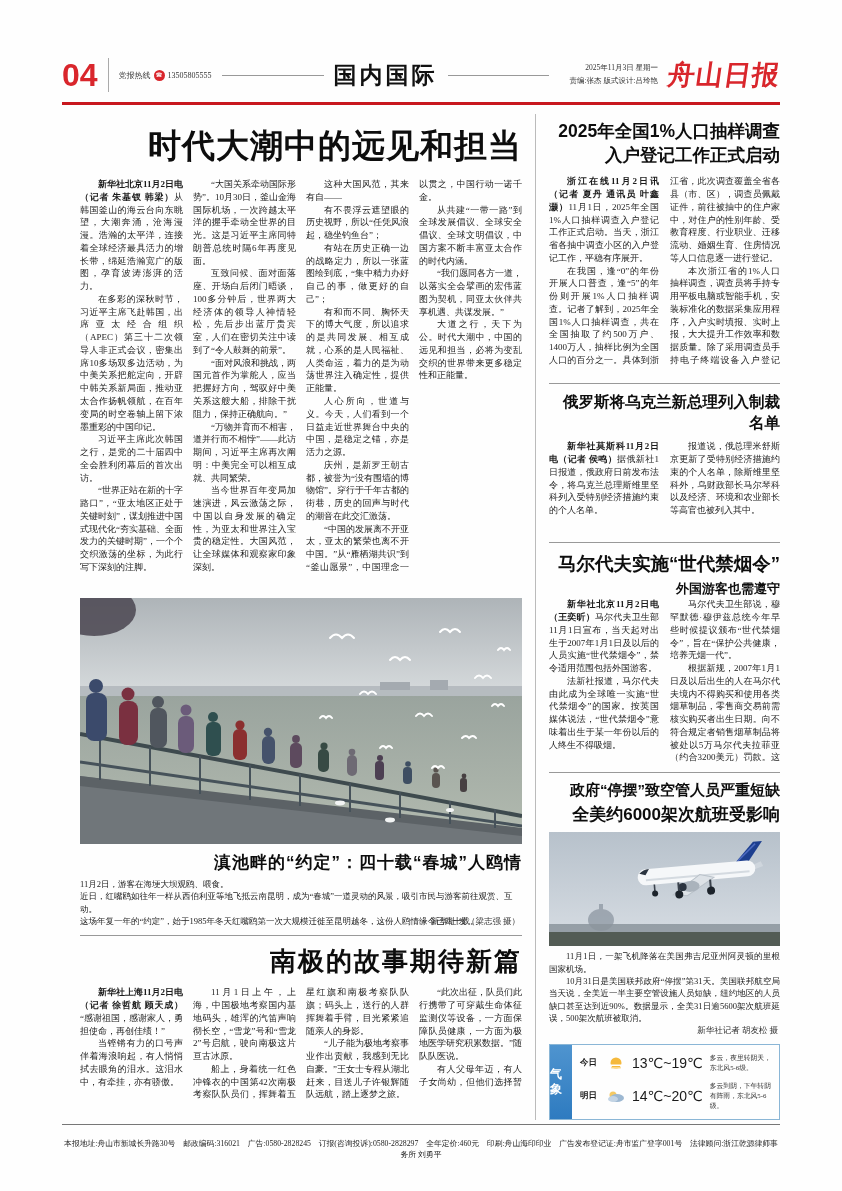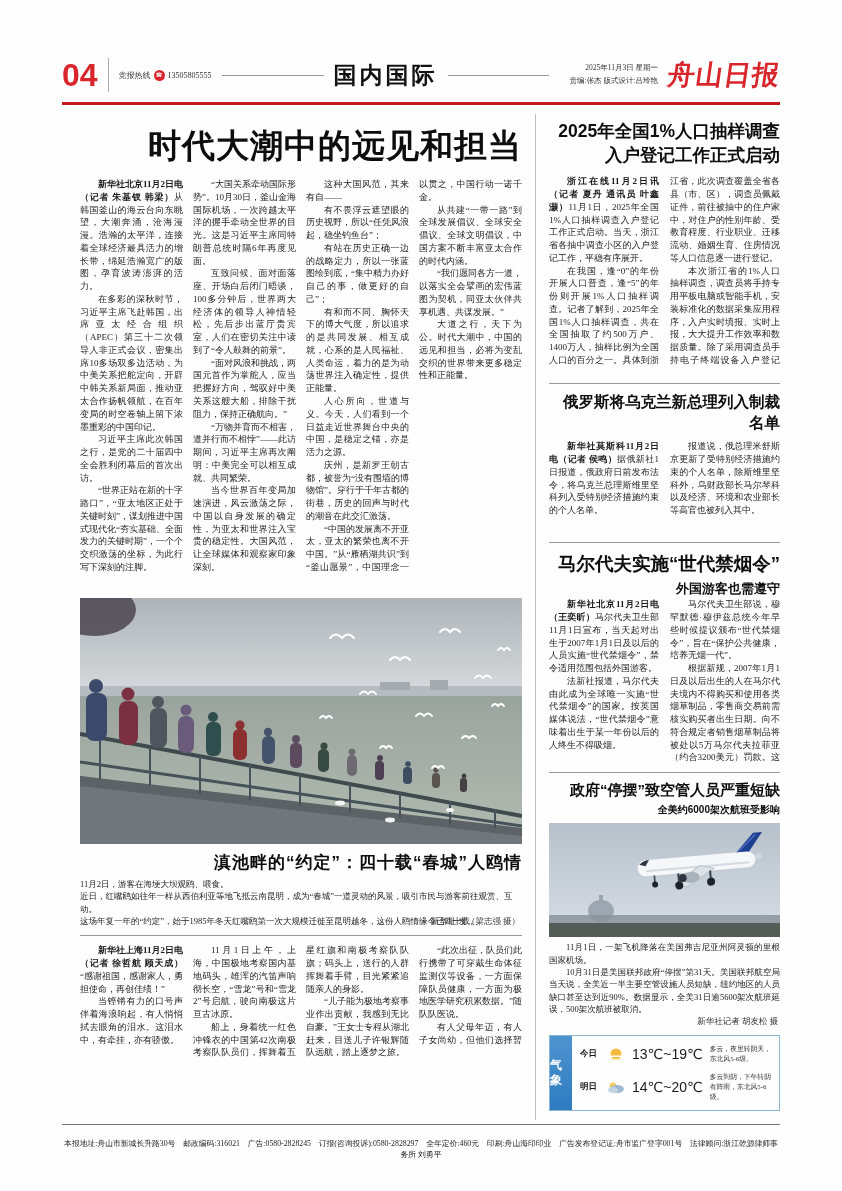--- a/index.html
+++ b/index.html
@@ -44,21 +44,21 @@
   .ant-body{height:124px;margin-top:7px;}
   
   .census-head{font-size:17.5px;line-height:1.35;margin-top:8px;}
   .census-body{height:200px;margin-top:8px;}
   .russia-head{font-size:15.5px;margin-top:2px;}
   .russia-body{height:94px;margin-top:6px;}
   .mal-head{font-size:18.5px;margin-top:2px;}
   .mal-sub{font-size:13px;margin-top:4px;}
   .mal-body{height:166px;margin-top:0;}
   .shut-head{font-size:15px;margin-top:2px;}
-  .shut-sub{font-size:10px;font-weight:bold;margin-top:3px;}
+  .shut-sub{font-size:17px;font-weight:bold;margin-top:3px;}
   .photo-plane{margin-top:6px;width:100%;height:114px;overflow:hidden;background:#c3cbd2;}
   .plane-cap{position:relative;margin-top:4px;font-size:8.5px;line-height:1.45;color:#222;padding-bottom:12px;}
   .plane-cap p{margin:0;text-indent:2em;text-align:justify;}
   
   .weather{margin-top:8px;border:1px solid #8ab6d6;display:flex;height:74px;}
   .weather-tab{width:22px;background:linear-gradient(180deg,#4f94cf,#2e7bc0);color:#fff;display:flex;
                flex-direction:column;align-items:center;justify-content:center;font-size:12px;font-weight:bold;
                font-family:"Liberation Sans","DejaVu Sans",sans-serif;line-height:1.3;}
   .weather-rows{flex:1;display:flex;flex-direction:column;justify-content:space-around;padding:4px 8px;}
   .w-row{display:flex;align-items:center;gap:7px;}
@@ -244,20 +244,21 @@
         <div>
             <p>11月2日，游客在海埂大坝观鸥、喂食。</p>
             <p>近日，红嘴鸥如往年一样从西伯利亚等地飞抵云南昆明，成为“春城”一道灵动的风景，吸引市民与游客前往观赏、互动。</p>
             <p>这场年复一年的“约定”，始于1985年冬天红嘴鸥第一次大规模迁徙至昆明越冬，这份人鸥情缘今已四十载。</p>
           </div>
         <span class="cap-credit">新华社 发（梁志强 摄）</span>
       </div>
 
       <hr class="hr">
 
+      <h2 class="ant-headline">南极的故事期待新篇</h2>
       <div class="body-text cols4 ant-body">
           <p><b>新华社上海11月2日电（记者 徐哲航 顾天成）</b>“感谢祖国，感谢家人，勇担使命，再创佳绩！”</p>
           <p>当铿锵有力的口号声伴着海浪响起，有人悄悄拭去眼角的泪水。这泪水中，有牵挂，亦有骄傲。</p>
           <p>11月1日上午，上海，中国极地考察国内基地码头，雄浑的汽笛声响彻长空，“雪龙”号和“雪龙2”号启航，驶向南极这片亘古冰原。</p>
           <p>船上，身着统一红色冲锋衣的中国第42次南极考察队队员们，挥舞着五星红旗和南极考察队队旗；码头上，送行的人群挥舞着手臂，目光紧紧追随亲人的身影。</p>
           <p>“儿子能为极地考察事业作出贡献，我感到无比自豪。”王女士专程从湖北赶来，目送儿子许银辉随队远航，踏上逐梦之旅。</p>
           <p>“此次出征，队员们此行携带了可穿戴生命体征监测仪等设备，一方面保障队员健康，一方面为极地医学研究积累数据。”随队队医说。</p>
           <p>有人父母年迈，有人子女尚幼，但他们选择暂别家庭的温暖，去追寻属于南极的故事……</p>
         </div>
     </div>

